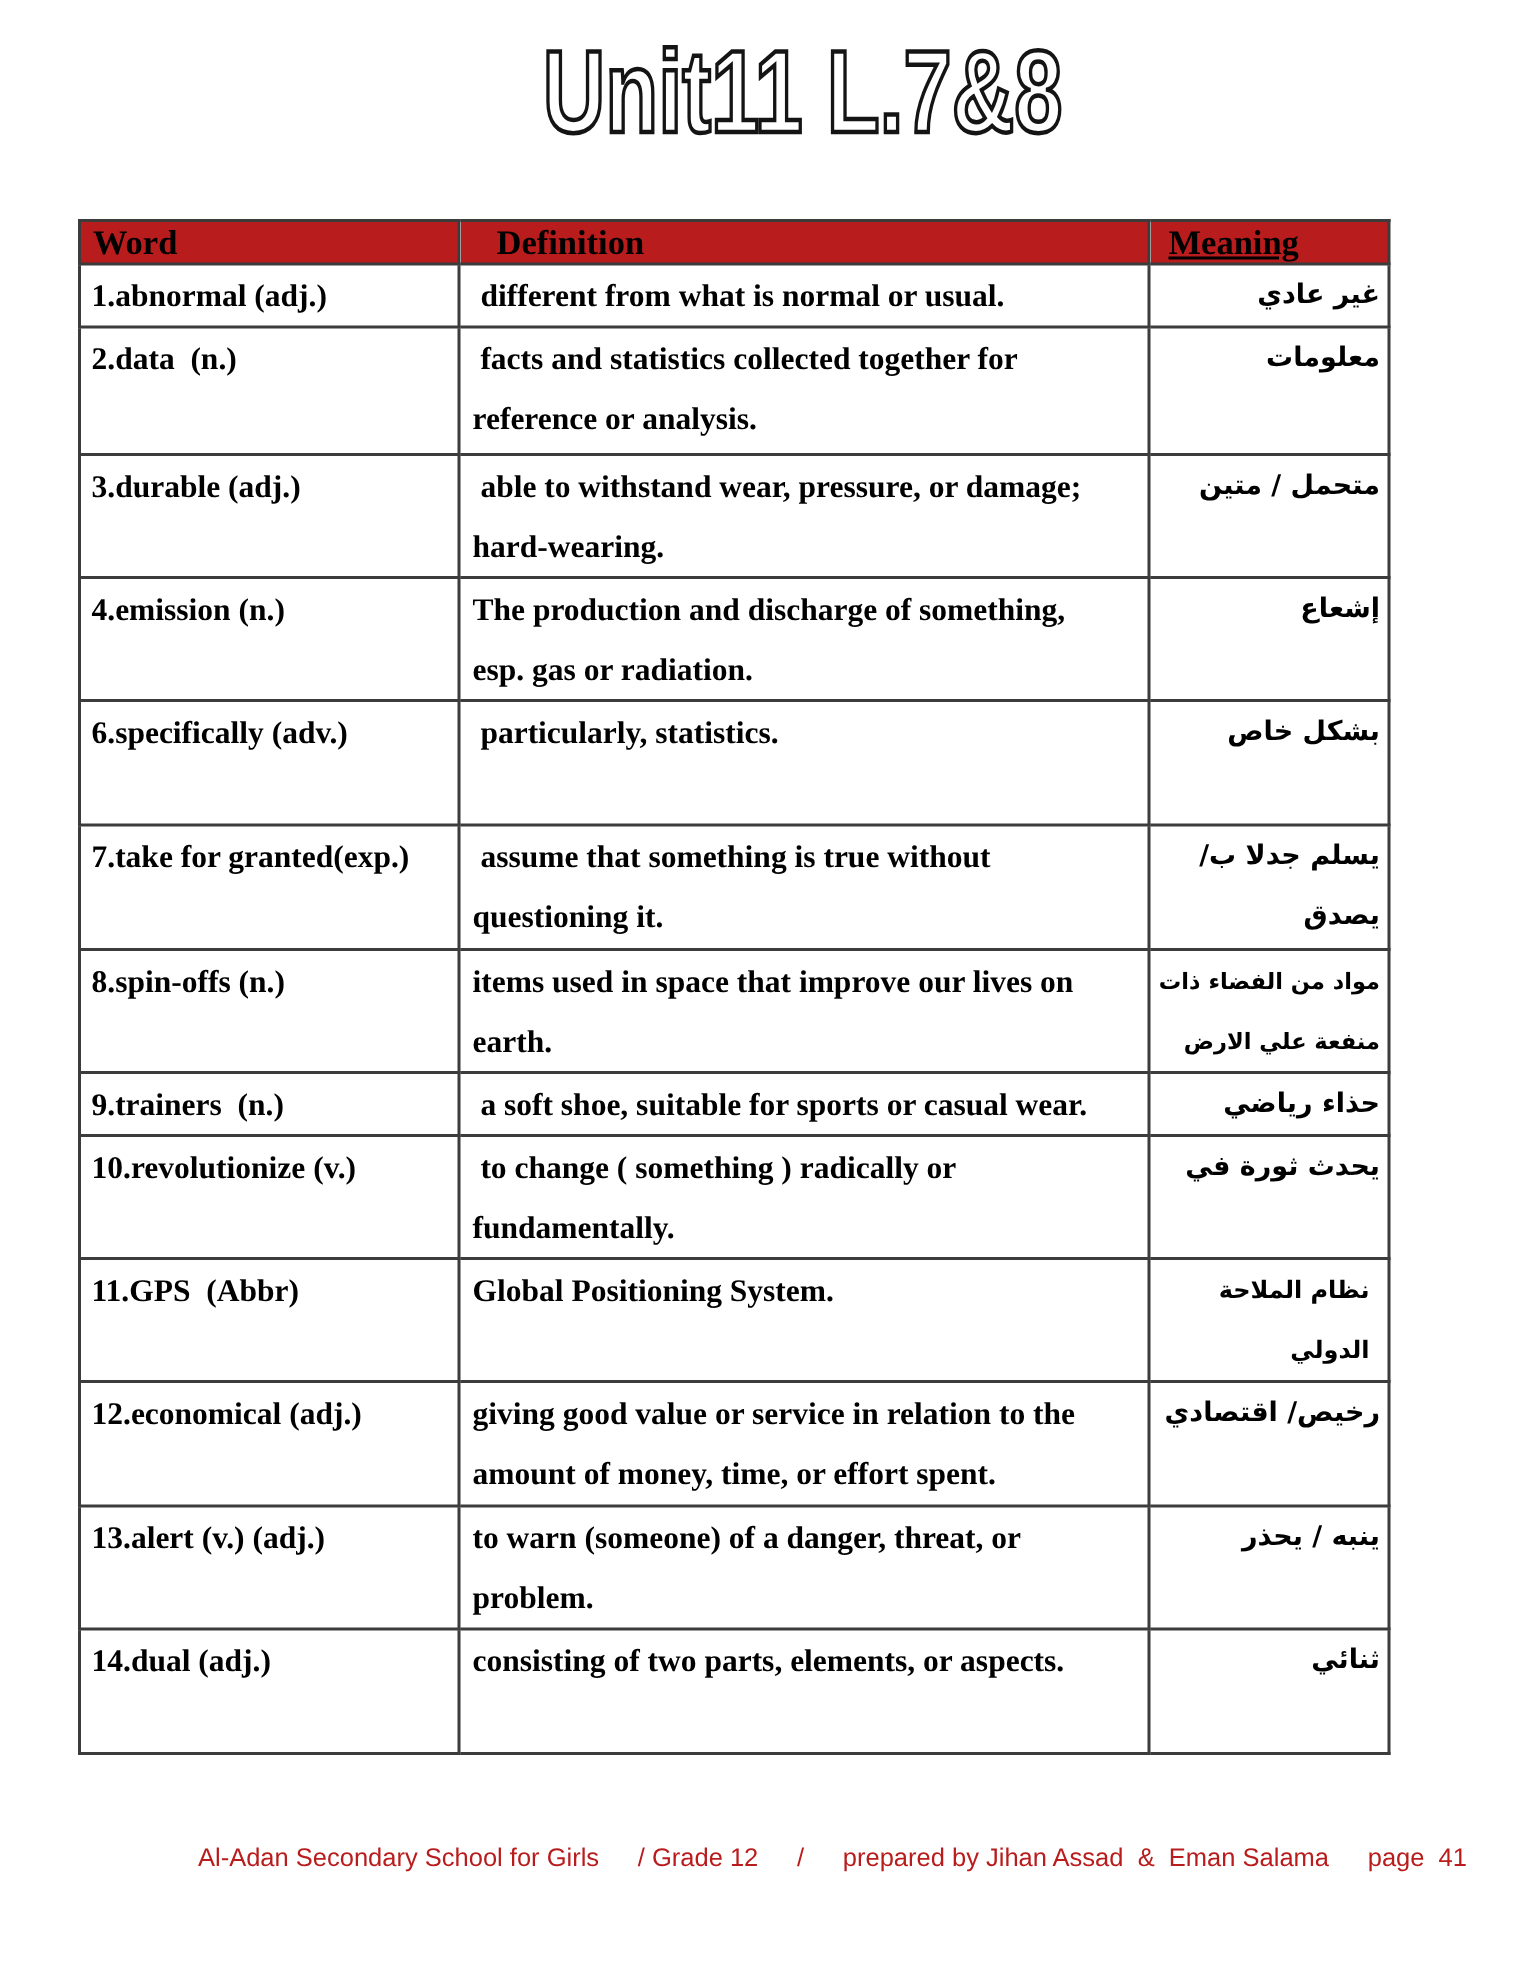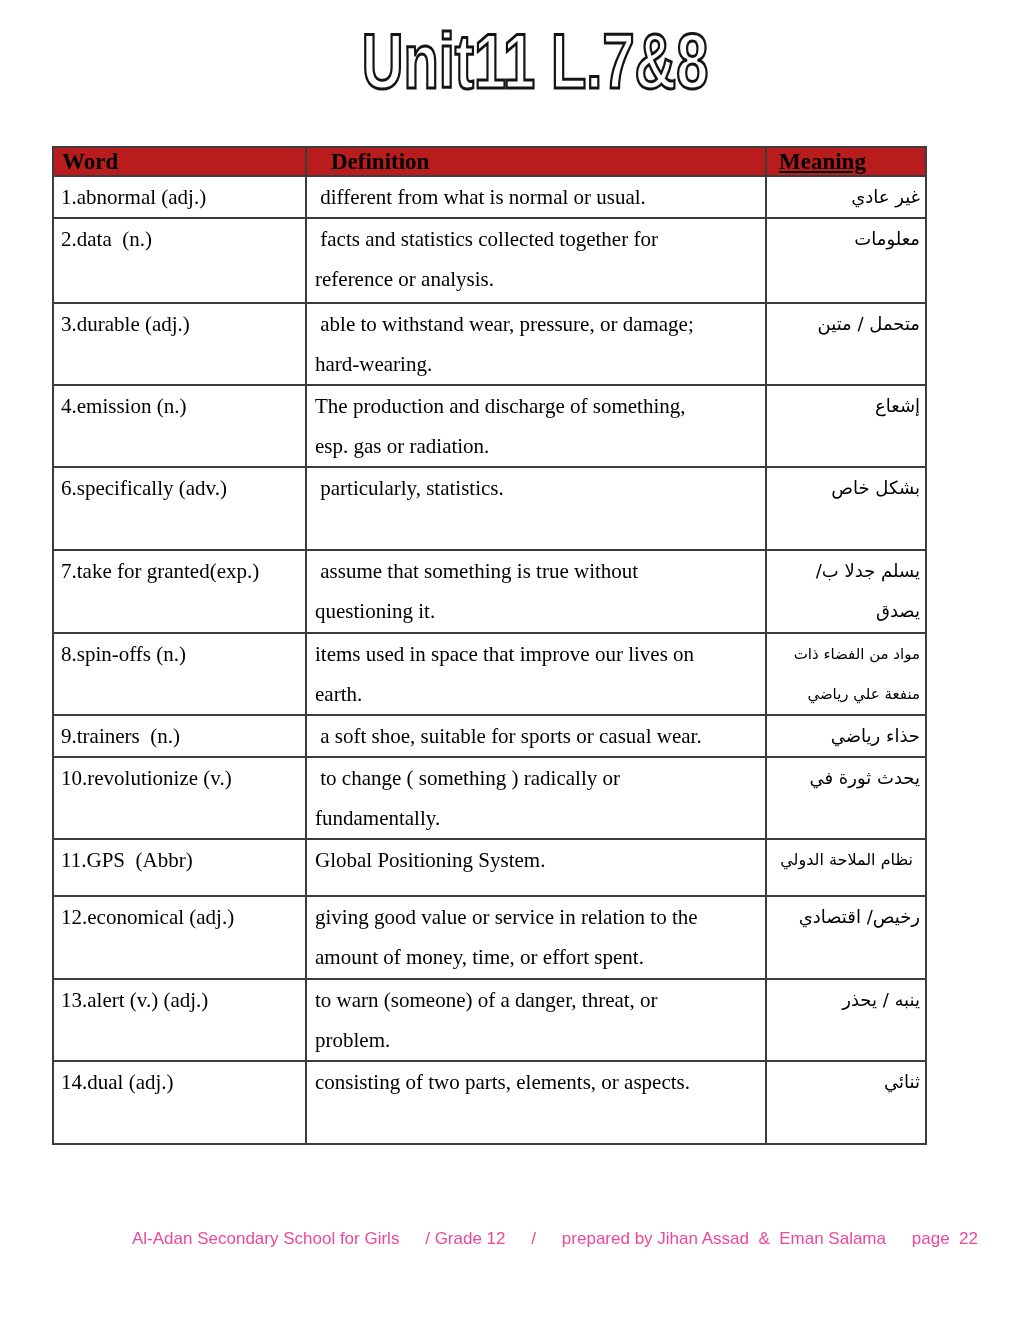--- a/index.html
+++ b/index.html
@@ -41,20 +41,21 @@
     table-layout: fixed;
   }
   .vocab col.c-word { width: 253px; }
   .vocab col.c-def  { width: 460px; }
   .vocab col.c-mean { width: 160px; }
 
   .vocab th, .vocab td {
     border: 2px solid #3c3c3c;
     vertical-align: top;
     overflow: hidden;
+    font-weight: bold;
   }
   .vocab th {
     background: #b91c1c;
     font-size: 23px;
     font-weight: bold;
     text-align: left;
     line-height: 26px;
     padding: 1px 0 0 8px;
   }
   .vocab th.h-def  { padding-left: 24px; }
@@ -87,21 +88,21 @@
 
   
   .footer {
     position: absolute;
     top: 1229px; left: 132px; width: 846px;
     display: flex;
     justify-content: space-between;
     align-items: baseline;
     font-family: "Liberation Sans", sans-serif;
     font-size: 17px;
-    color: #ec4899;
+    color: #b91c1c;
     white-space: pre;
   }
 </style>
 </head>
 <body>
 
 <div class="title-wrap">
   <span class="doc-title">Unit11 L.7&amp;8</span>
 </div>
 
@@ -150,21 +151,21 @@
     <td class="def"> assume that something is true without
 questioning it.</td>
     <td class="meaning">يسلم جدلا ب/
 يصدق</td>
   </tr>
   <tr style="height:81px">
     <td class="word">8.spin-offs (n.)</td>
     <td class="def">items used in space that improve our lives on
 earth.</td>
     <td class="meaning ar-small">مواد من الفضاء ذات
-منفعة علي رياضي</td>
+منفعة علي الارض</td>
   </tr>
   <tr style="height:41px">
     <td class="word">9.trainers  (n.)</td>
     <td class="def"> a soft shoe, suitable for sports or casual wear.</td>
     <td class="meaning">حذاء رياضي</td>
   </tr>
   <tr style="height:80px">
     <td class="word">10.revolutionize (v.)</td>
     <td class="def"> to change ( something ) radically or
 fundamentally.</td>
@@ -193,14 +194,14 @@
     <td class="meaning">ثنائي</td>
   </tr>
 </tbody>
   </table>
 
 <div class="footer">
   <span>Al-Adan Secondary School for Girls</span>
   <span>/ Grade 12</span>
   <span>/</span>
   <span>prepared by Jihan Assad  &amp;  Eman Salama</span>
-  <span>page  22</span>
+  <span>page  41</span>
 </div>
 
 </body></html>

